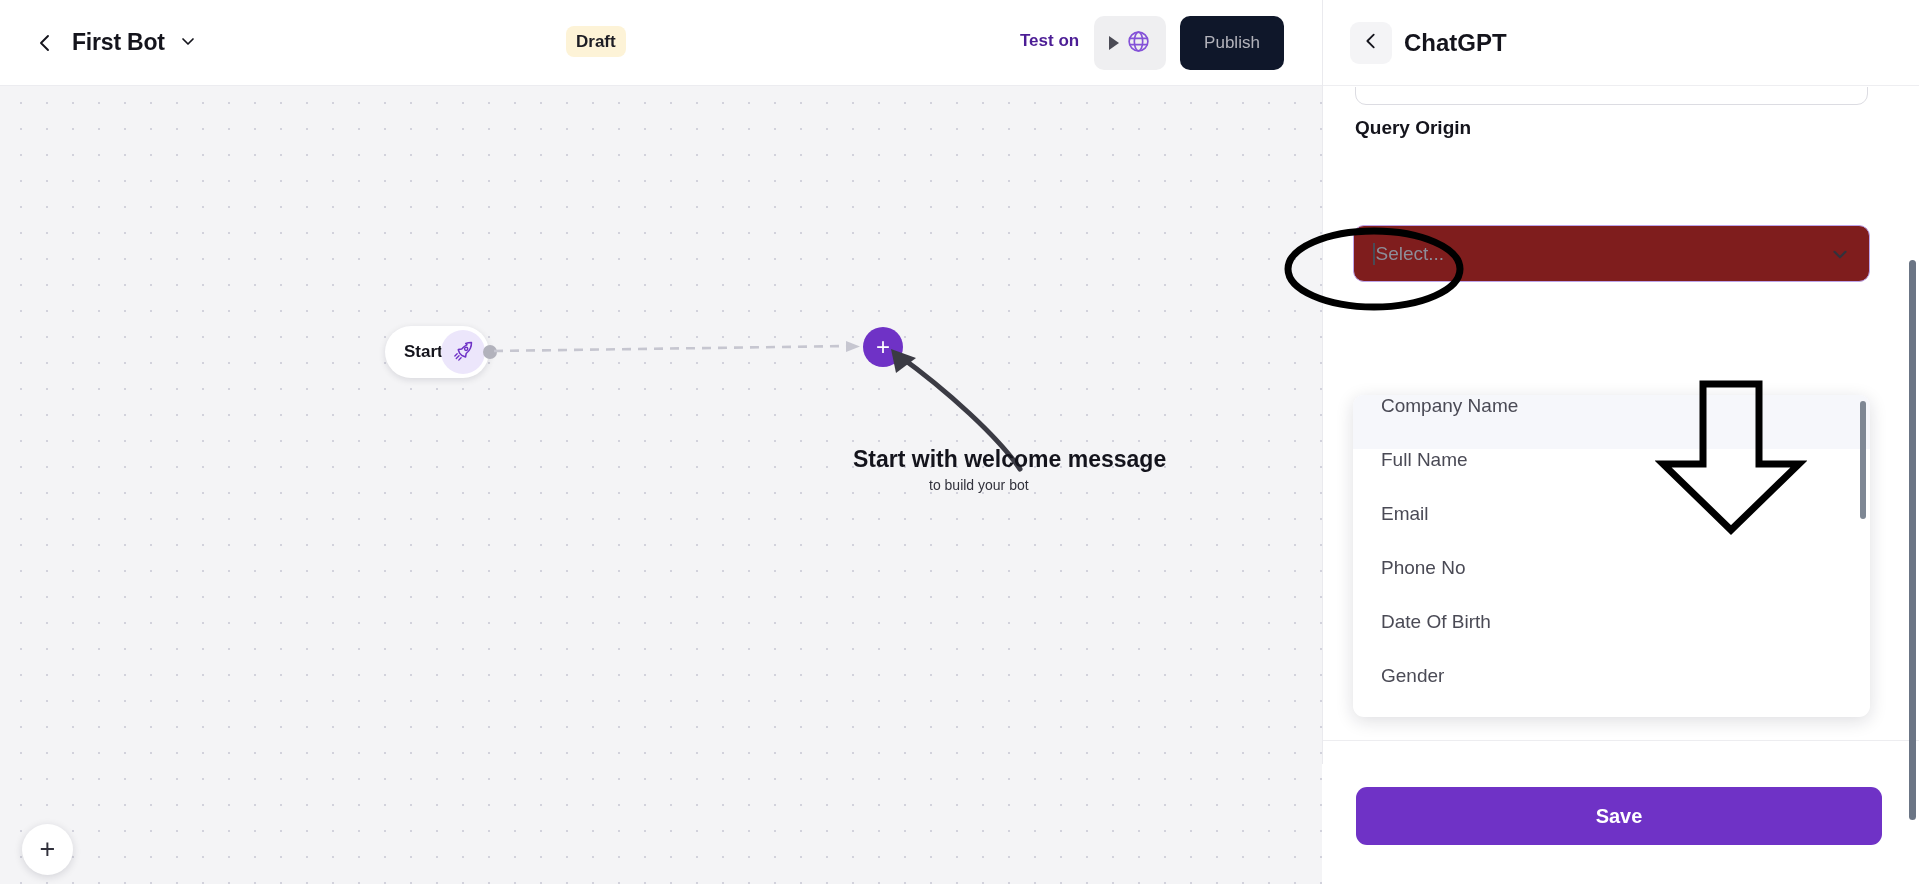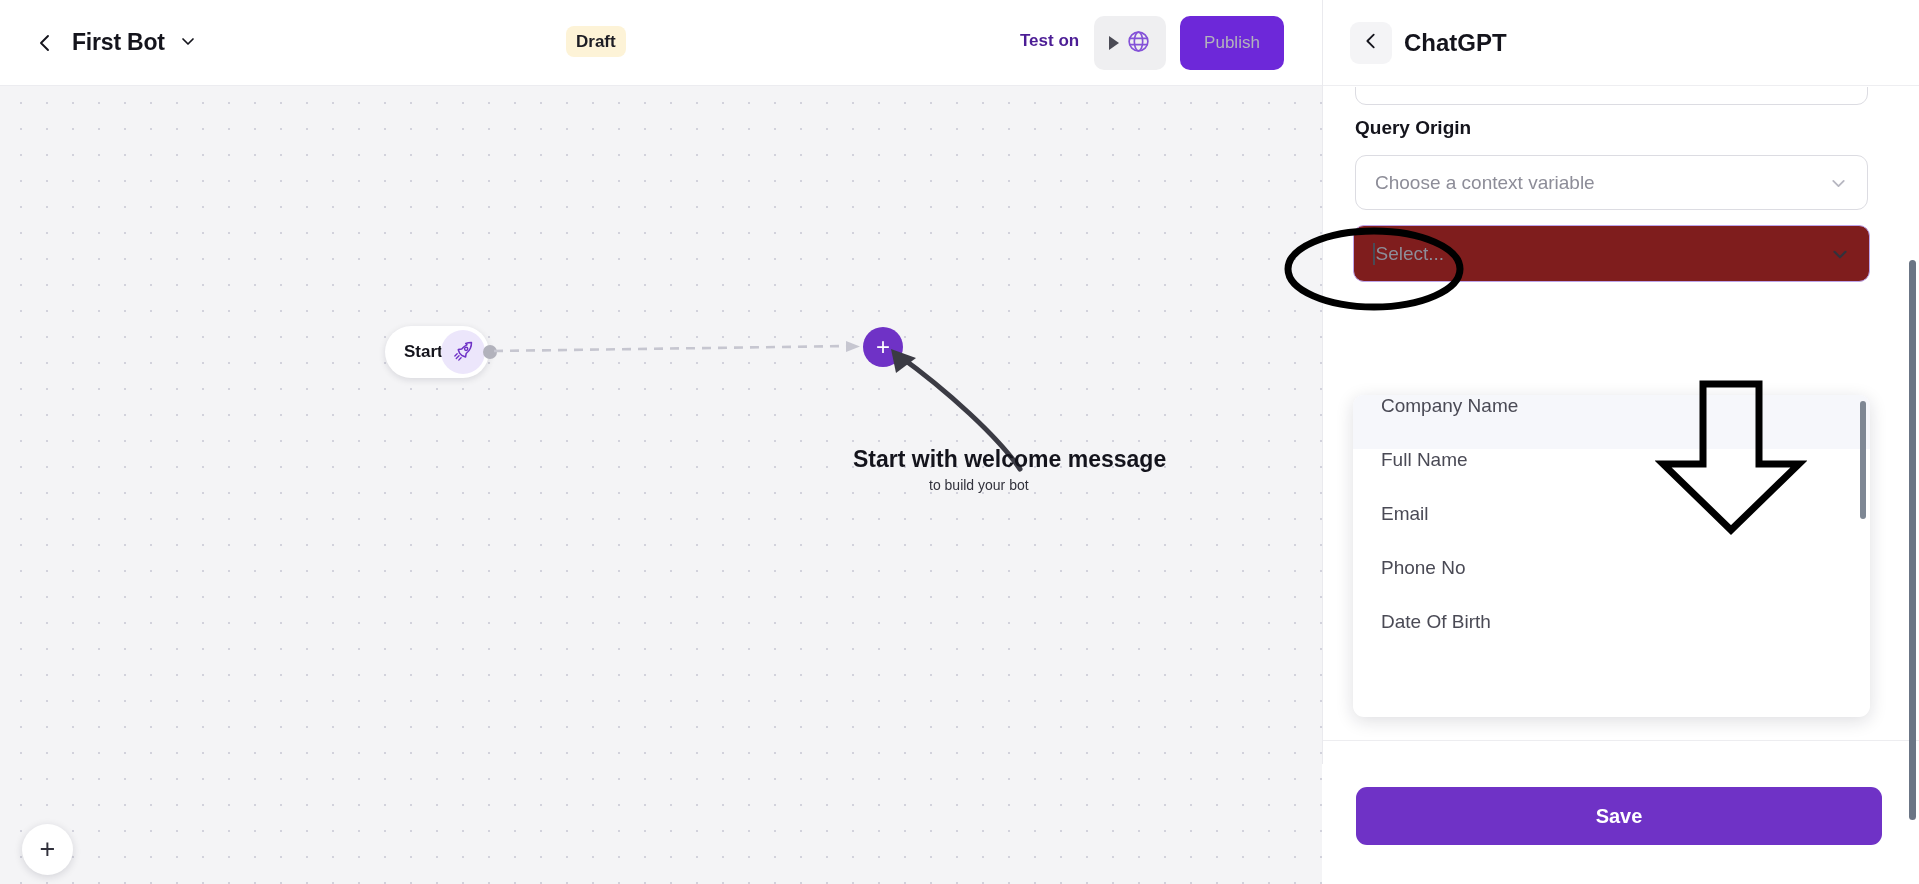--- a/index.html
+++ b/index.html
@@ -55,21 +55,21 @@
   }
   .play-tri {
     width: 0; height: 0;
     border-left: 10px solid #4b4b55;
     border-top: 7px solid transparent;
     border-bottom: 7px solid transparent;
   }
   .publish-btn {
     position: absolute; left: 1180px; top: 16px;
     width: 104px; height: 54px;
-    background: #6d28d9; border-radius: 10px;
+    background: #0f172a; border-radius: 10px;
     display: flex; align-items: center; justify-content: center;
     font-size: 17px; font-weight: 400; color: #b3b3bb;
     cursor: not-allowed;
   }
 
   
   .canvas {
     position: absolute; left: 0; top: 86px;
     width: 1322px; height: 798px;
     background-color: #f4f4f6;
@@ -351,28 +351,20 @@
       </div>
       <div class="panel-title">ChatGPT</div>
     </div>
 
     <div class="panel-body">
 
       <div class="cut-input"></div>
 
       <div class="field-label">Query Origin</div>
 
-      <div class="ctx-select">
-        <span class="ph">Choose a context variable</span>
-        <span class="chev-right">
-          <svg width="21" height="21" viewBox="0 0 20 20" fill="none">
-            <path d="M5 8L10 13L15 8" stroke="#b7b7c1" stroke-width="1.7" stroke-linecap="round" stroke-linejoin="round"></path>
-          </svg>
-        </span>
-      </div>
 
       <div class="sel-input">
         <span class="caret"></span>
         <span class="ph">Select...</span>
         <span class="chev-right">
           <svg width="22" height="22" viewBox="0 0 20 20" fill="none">
             <path d="M5 8L10 13L15 8" stroke="#32323c" stroke-width="2" stroke-linecap="round" stroke-linejoin="round"></path>
           </svg>
         </span>
       </div>
@@ -390,20 +382,23 @@
         </div>
         <div class="dd-opt">
           <span>Email</span>
         </div>
         <div class="dd-opt">
           <span>Phone No</span>
         </div>
         <div class="dd-opt">
           <span>Date Of Birth</span>
         </div>
+        <div class="dd-opt">
+          <span>Gender</span>
+        </div>
         <div class="dd-scroll-track"></div>
         <div class="dd-scroll-thumb"></div>
       </div>
 
     </div>
 
     <div class="panel-footer">
       <button class="save-btn">Save</button>
     </div>
 

